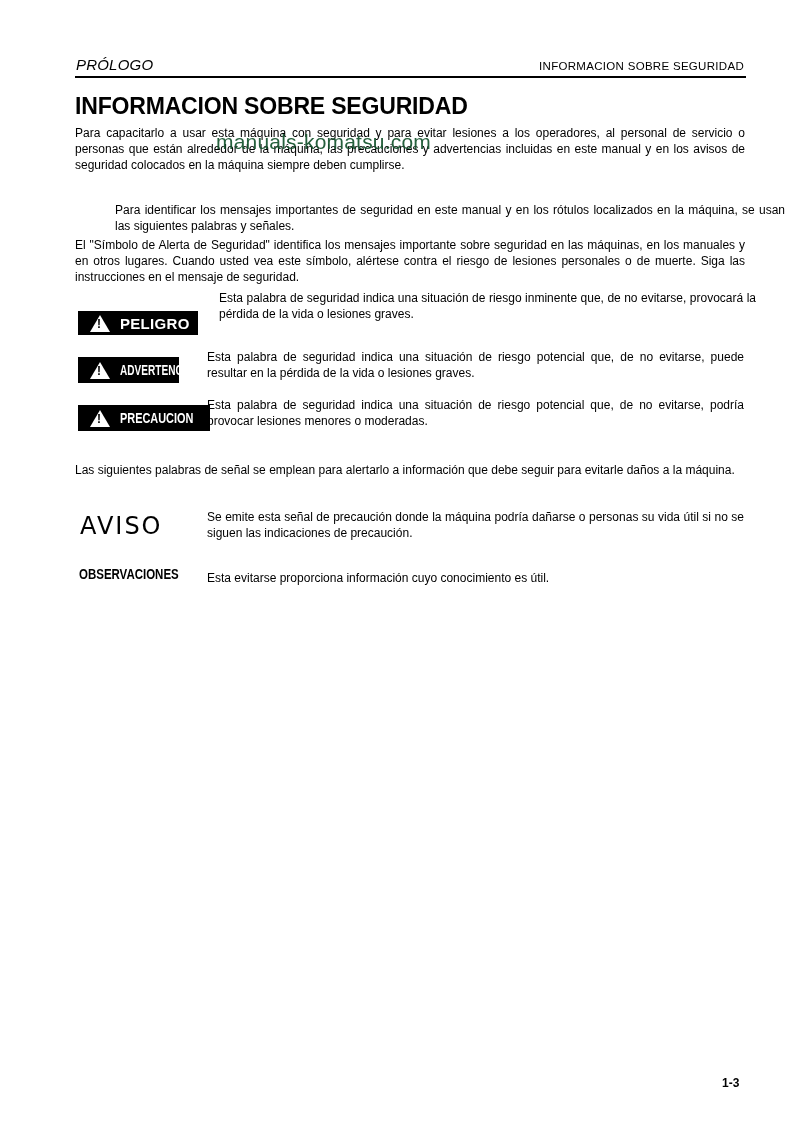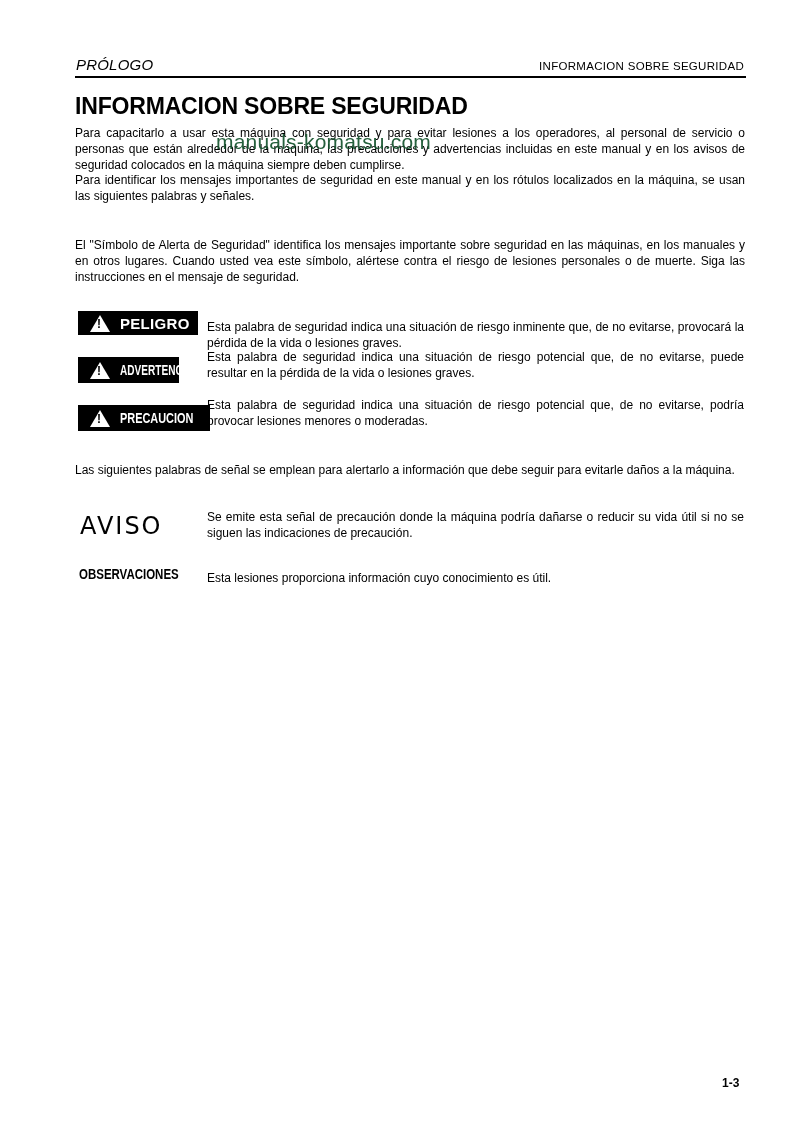--- a/index.html
+++ b/index.html
@@ -5,39 +5,39 @@
   html, body { margin: 0; padding: 0; background: #ffffff; }
   body { width: 794px; height: 1123px; position: relative; overflow: hidden;
          font-family: "Liberation Sans", "DejaVu Sans", sans-serif; color: #000; }
   .abs { position: absolute; }
   .hdr-left { left: 76px; top: 56px; font-size: 15px; letter-spacing: 0.2px; font-style: italic; }
   .hdr-right { right: 50px; top: 60px; font-size: 11.5px; letter-spacing: 0.3px; }
   .hdr-rule { left: 75px; top: 76px; width: 671px; height: 2px; background: #000; }
   .title { left: 75px; top: 93px; font-size: 23.5px; font-weight: bold; letter-spacing: -0.2px; transform: scaleX(0.98); transform-origin: left; }
   .para { left: 75px; width: 670px; font-size: 12px; line-height: 16px; text-align: justify; }
   .p1 { top: 125px; }
-  .p2 { top: 172px; }
+  .p2 { top: 202px; margin-left: 40px; }
   .p3 { top: 237px; }
   .p4 { top: 462px; }
   .watermark { left: 216px; top: 130px; font-size: 21px; color: #14532d; letter-spacing: 0.2px; opacity: 0.92; }
   .badge { left: 78px; background: #000; color: #fff; display: flex; align-items: center;
            box-sizing: border-box; padding-left: 12px; }
   .badge .tri { width: 0; height: 0; border-left: 10px solid transparent; border-right: 10px solid transparent;
                 border-bottom: 17px solid #fff; position: relative; margin-right: 10px; }
   .badge .tri::after { content: "!"; position: absolute; left: -3px; top: 2px; color: #000;
                        font-weight: bold; font-size: 12px; line-height: 14px; }
   .badge .lbl { font-weight: bold; }
   .b1 { top: 311px; width: 120px; height: 24px; }
   .b1 .lbl { font-size: 15px; letter-spacing: 0.3px; }
   .b2 { top: 357px; width: 101px; height: 26px; }
   .b2 .lbl { font-size: 14px; transform: scaleX(0.72); transform-origin: left; letter-spacing: 0; }
   .b3 { top: 405px; width: 132px; height: 26px; }
   .b3 .lbl { font-size: 14px; transform: scaleX(0.78); transform-origin: left; }
   .desc { left: 207px; width: 537px; font-size: 12px; line-height: 16px; text-align: justify; }
-  .d1 { top: 319px; }
+  .d1 { top: 290px; margin-left: 12px; }
   .d2 { top: 349px; }
   .d3 { top: 397px; }
   .d4 { top: 509px; }
   .d5 { top: 570px; }
   .aviso { left: 80px; top: 512px; font-size: 24px; letter-spacing: 2px; font-family: "DejaVu Sans", sans-serif; }
   .obs { left: 79px; top: 566px; font-size: 14px; font-weight: bold; transform: scaleX(0.82); transform-origin: left; }
   .pagenum { left: 722px; top: 1076px; font-size: 12px; font-weight: bold; text-align: center; }
 </style>
 </head>
 <body>
@@ -67,18 +67,18 @@
 
 <div class="abs badge b3">
   <span class="tri"></span>
   <span class="lbl">PRECAUCION</span>
 </div>
 <div class="abs desc d3">Esta palabra de seguridad indica una situación de riesgo potencial que, de no evitarse, podría provocar lesiones menores o moderadas.</div>
 
 <div class="abs para p4">Las siguientes palabras de señal se emplean para alertarlo a información que debe seguir para evitarle daños a la máquina.</div>
 
 <div class="abs aviso">AVISO</div>
-<div class="abs desc d4">Se emite esta señal de precaución donde la máquina podría dañarse o reducir su vida útil si no se siguen las indicaciones de precaución.</div>
+<div class="abs desc d4">Se emite esta señal de precaución donde la máquina podría dañarse o personas su vida útil si no se siguen las indicaciones de precaución.</div>
 
 <div class="abs obs">OBSERVACIONES</div>
-<div class="abs desc d5">Esta lesiones proporciona información cuyo conocimiento es útil.</div>
+<div class="abs desc d5">Esta evitarse proporciona información cuyo conocimiento es útil.</div>
 
 <div class="abs pagenum">1-3</div>
 
 </body></html>

